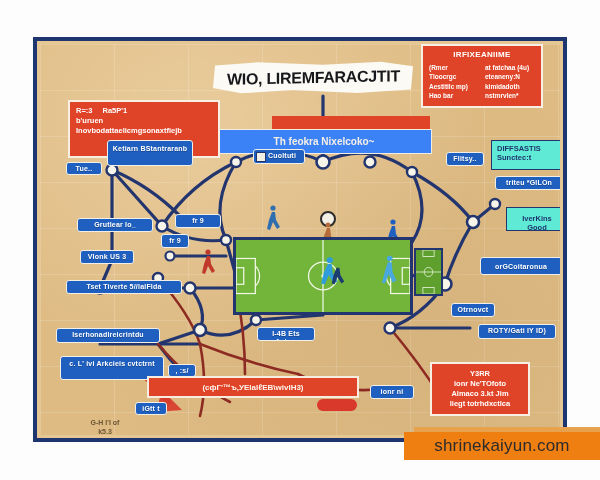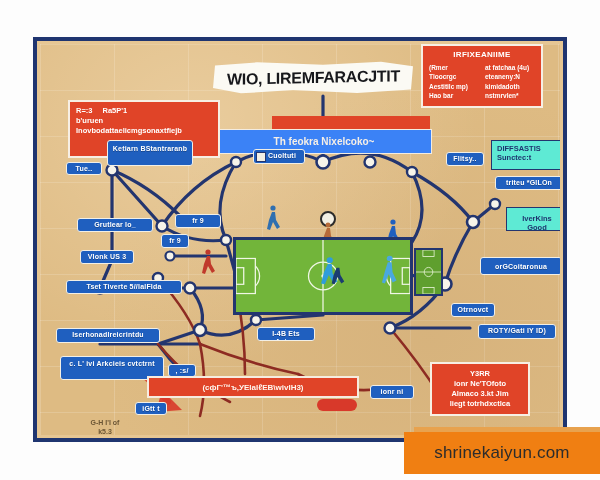--- a/index.html
+++ b/index.html
@@ -130,21 +130,21 @@
   }
 
   
   .red-pill{
     position:absolute;left:277px;top:355px;width:40px;height:12px;
     background:#d8392a;border-radius:6px;
   }
 
   
   .watermark{
-    position:absolute;left:404px;top:432px;width:196px;height:42px;
+    position:absolute;left:404px;top:432px;width:196px;height:28px;
     background:#f07f12;
     display:flex;align-items:center;justify-content:center;
     color:#2c2c2c;font-size:17px;letter-spacing:.2px;
   }
   .watermark-top{
     position:absolute;left:414px;top:427px;width:186px;height:7px;
     background:#e8a24e;
   }
 </style>
 </head>

